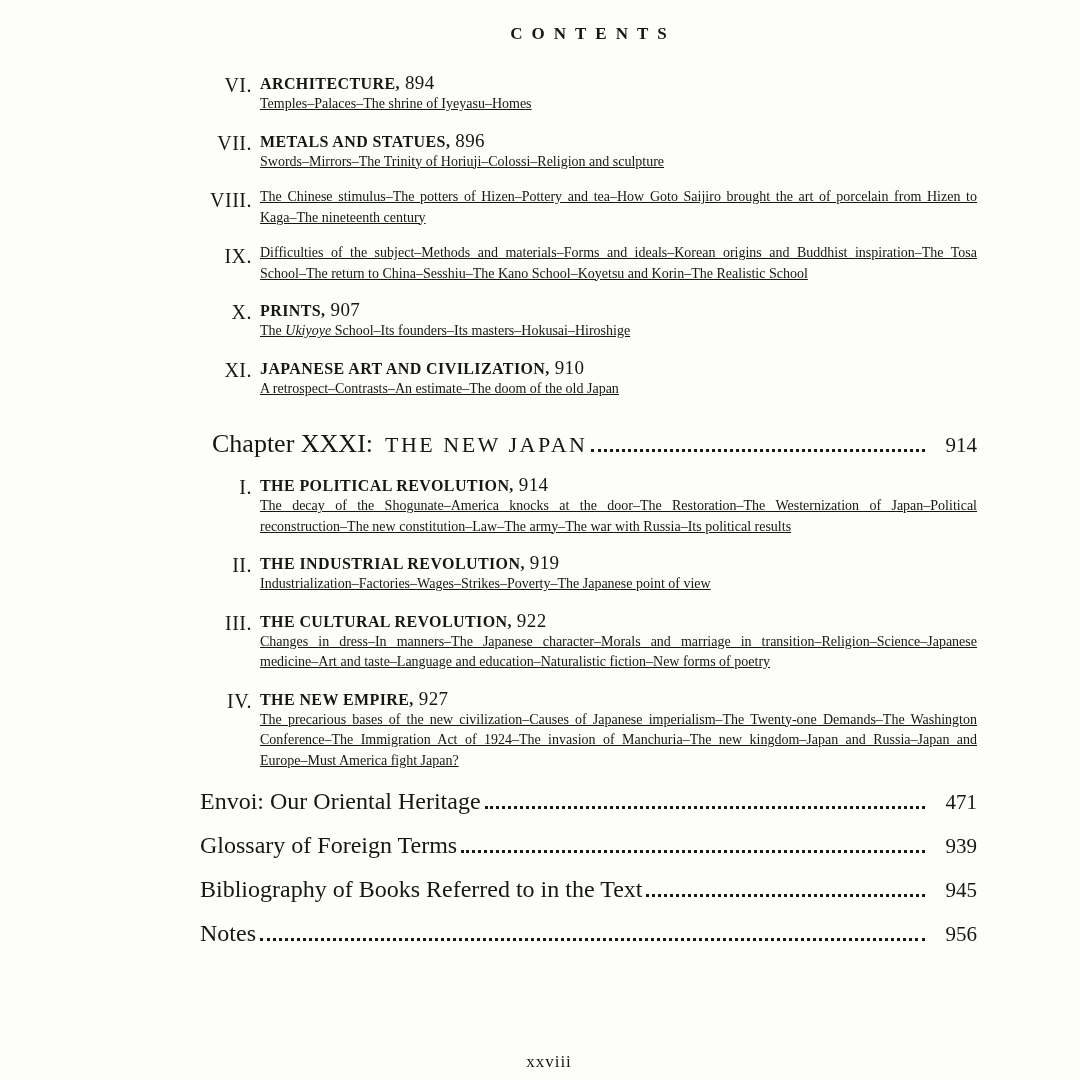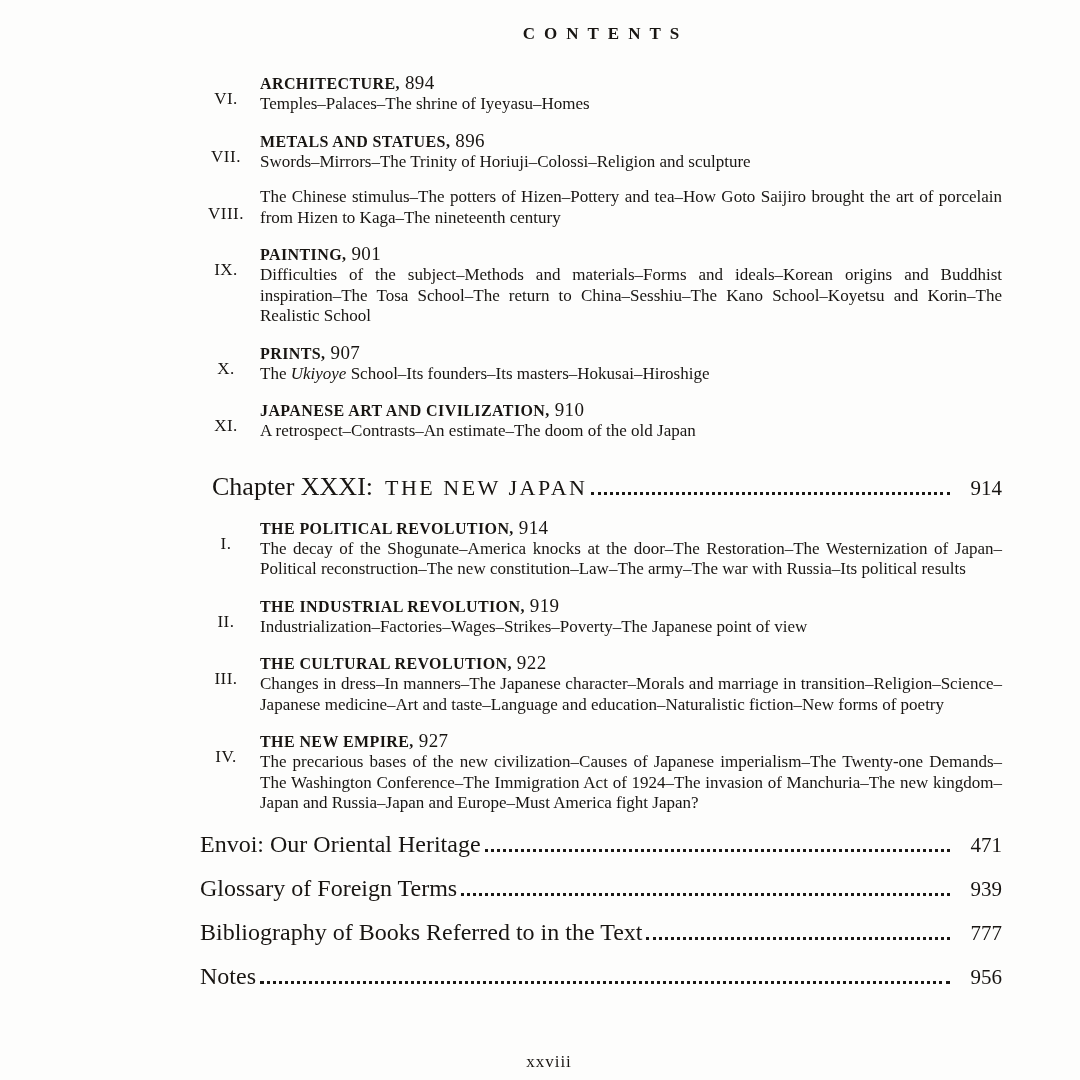--- a/index.html
+++ b/index.html
@@ -7,44 +7,45 @@
   body {
     background: #fdfdfc;
     color: #181512;
     font-family: "Liberation Serif", serif;
     position: relative;
     overflow: hidden;
   }
   .page {
     position: absolute;
     inset: 0;
-    padding: 24px 78px 0 200px;
+    padding: 24px 103px 0 200px;
   }
   .contents-title {
     text-align: center;
     font-size: 17px;
     font-weight: bold;
     letter-spacing: 9px;
     margin-left: 9px; 
   }
 
   
   .entry { position: relative; padding-left: 60px; margin-top: 15px; }
   .entry-head { font-size: 16px; letter-spacing: 0.4px; line-height: 21px; }
   .entry-num {
-    position: absolute; left: 0; top: 17px;
-    width: 52px; text-align: center;
-    font-size: 17px; letter-spacing: 0.5px;
+    position: absolute; left: 0; top: 2px;
+    width: 52px; text-align: right;
+    font-size: 20px; letter-spacing: 0.5px;
   }
   .entry-head .ttl { font-weight: 600; }
   .entry-head .pg { font-size: 19px; margin-left: 5px; }
   .entry-desc {
-    font-size: 17px;
+    font-size: 14px;
     line-height: 20.5px;
     text-align: justify;
+    text-decoration: underline;
   }
   .entry-desc .it { font-style: italic; }
 
   
   .big-line {
     display: flex;
     align-items: baseline;
     margin-top: 17px;
   }
   .chapter-line { margin-top: 30px; margin-left: 12px; }
@@ -103,21 +104,20 @@
       <div class="entry-desc">Swords–Mirrors–The Trinity of Horiuji–Colossi–Religion and sculpture</div>
     </div>
 
     <div class="entry">
       <span class="entry-num">VIII.</span>
       <div class="entry-desc">The Chinese stimulus–The potters of Hizen–Pottery and tea–How Goto Saijiro brought the art of porcelain from Hizen to Kaga–The nineteenth century</div>
     </div>
 
     <div class="entry">
       <span class="entry-num">IX.</span>
-      <div class="entry-head"><span class="ttl">PAINTING,</span><span class="pg">901</span></div>
       <div class="entry-desc">Difficulties of the subject–Methods and materials–Forms and ideals–Korean origins and Buddhist inspiration–The Tosa School–The return to China–Sesshiu–The Kano School–Koyetsu and Korin–The Realistic School</div>
     </div>
 
     <div class="entry">
       <span class="entry-num">X.</span>
       <div class="entry-head"><span class="ttl">PRINTS,</span><span class="pg">907</span></div>
       <div class="entry-desc"><span>The </span><span class="it">Ukiyoye</span><span> School–Its founders–Its masters–Hokusai–Hiroshige</span></div>
     </div>
 
     <div class="entry">
@@ -173,21 +173,21 @@
 
     <div class="big-line">
       <span class="bm-title">Glossary of Foreign Terms</span>
       <span class="leader"></span>
       <span class="big-pg">939</span>
     </div>
 
     <div class="big-line">
       <span class="bm-title">Bibliography of Books Referred to in the Text</span>
       <span class="leader"></span>
-      <span class="big-pg">777</span>
+      <span class="big-pg">945</span>
     </div>
 
     <div class="big-line">
       <span class="bm-title">Notes</span>
       <span class="leader"></span>
       <span class="big-pg">956</span>
     </div>
 
   </div>
 

